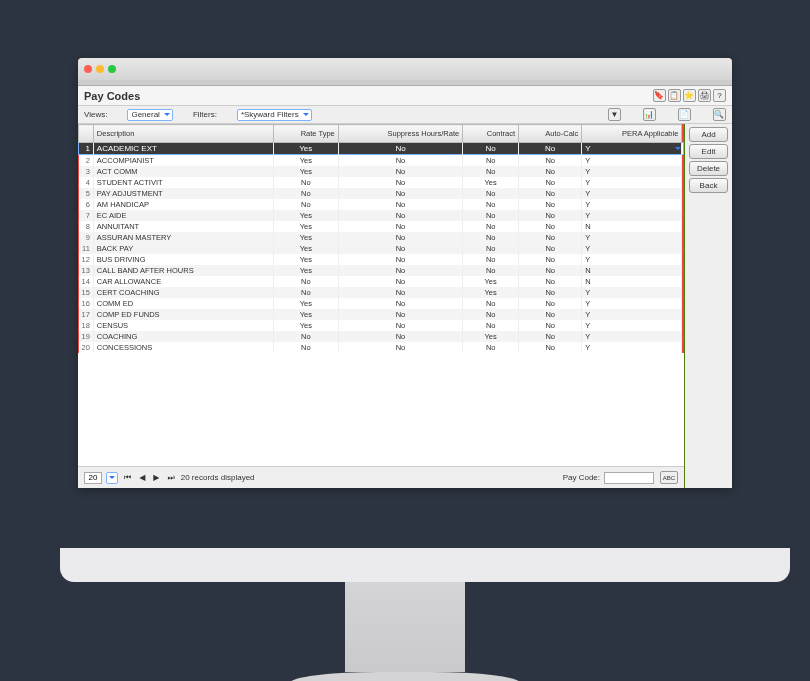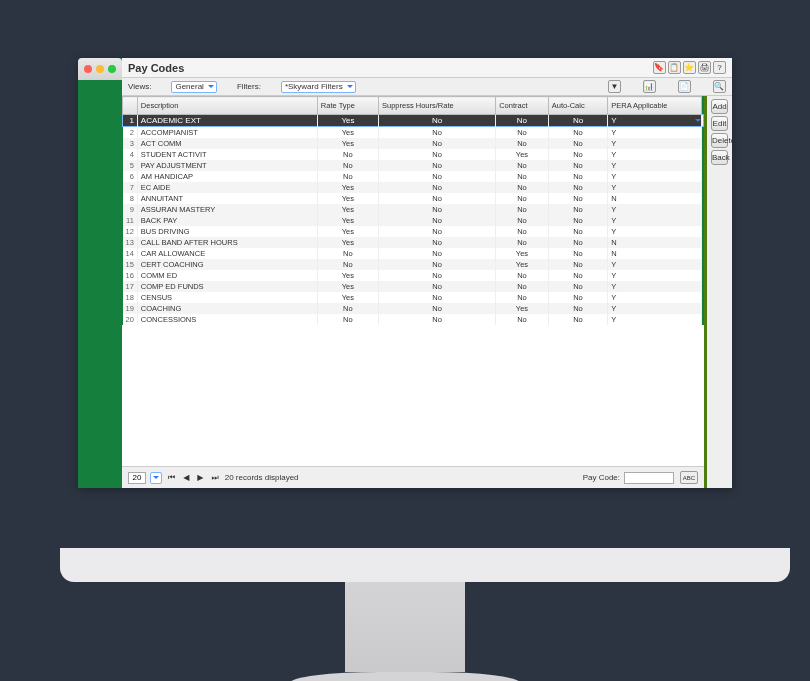--- a/index.html
+++ b/index.html
@@ -1,44 +1,44 @@
 <!DOCTYPE html>
 <html><head>
 <meta charset="utf-8">
 <style>
 *{box-sizing:border-box;margin:0;padding:0;font-family:Arial,sans-serif}
 body{background:#2b3440;width:810px;height:681px;overflow:hidden;position:relative}
 .monitor{position:absolute;left:50%;top:40px;transform:translateX(-50%);width:690px}
 .screen-bezel{background:#2b3440;border-radius:8px;padding:18px 18px 30px;height:510px}
-.browser{background:#15803d;border-radius:4px 4px 0 0;height:430px;display:flex;flex-direction:row;box-shadow:0 2px 10px rgba(0,0,0,.3)}
+.browser{background:#ef4444;border-radius:4px 4px 0 0;height:430px;display:flex;flex-direction:column;box-shadow:0 2px 10px rgba(0,0,0,.3)}
 .chrome-top{height:22px;background:linear-gradient(#e8e8e8,#d4d4d4);border-radius:4px 4px 0 0;display:flex;align-items:center;padding:0 6px;gap:4px}
 .dot{width:8px;height:8px;border-radius:50%}
 .dot.r{background:#ff5f57}.dot.y{background:#febc2e}.dot.g{background:#28c840}
 .tab-bar{height:6px;background:#ccc;border-bottom:1px solid #aaa}
 .app{flex:1;display:flex;flex-direction:column;font-size:8px;color:#333;overflow:hidden}
 .title-row{display:flex;align-items:center;padding:3px 6px;background:#f5f5f5;border-bottom:1px solid #ccc}
 .title-row h1{font-size:11px;font-weight:bold;flex:1}
 .icon-btn{width:13px;height:13px;border:1px solid #999;background:#eee;border-radius:2px;margin-left:2px;display:flex;align-items:center;justify-content:center;font-size:8px;cursor:pointer}
 .filter-row{display:flex;align-items:center;padding:2px 6px;background:#efefef;border-bottom:1px solid #ccc;gap:20px}
 .sel{background:#fff;border:1px solid #7ab4ff;border-radius:2px;padding:0 12px 0 3px;font-size:8px;height:12px;position:relative}
 .sel::after{content:"";position:absolute;right:2px;top:3px;border:3px solid transparent;border-top-color:#3478f6}
 .flex-spacer{flex:1}
 .content{flex:1;display:flex;overflow:hidden}
 .table-wrap{flex:1;display:flex;flex-direction:column;overflow:hidden}
 .tbl{width:100%;border-collapse:collapse;font-size:7.5px}
-.tbl th{background:linear-gradient(#f8f8f8,#e0e0e0);border:1px solid #bbb;padding:2px 3px;font-weight:normal;text-align:left;height:18px}
+.tbl th{background:linear-gradient(#f8f8f8,#e0e0e0);border:1px solid #bbb;padding:2px 3px;font-weight:normal;text-align:right;height:18px}
 .tbl th:first-child{width:14px}
 .tbl th.desc{text-align:left;width:180px}
 .tbl td{padding:1px 3px;border-right:1px solid #eee;height:11px}
 .tbl td.num{text-align:right;color:#666;width:14px}
 .tbl td.c{text-align:center}
 .tbl tr.ev{background:#f4f4f4}
 .tbl tr.od{background:#fff}
 .tbl tr.sel td{background:#3a3a3a;color:#fff}
-.right-btns{width:28px;padding:3px 4px;background:#efefef;border-left:3px solid #4d7c0f;display:flex;flex-direction:column;gap:2px}
+.right-btns{width:48px;padding:3px 4px;background:#efefef;border-left:1px solid #4d7c0f;display:flex;flex-direction:column;gap:2px}
 .btn{background:linear-gradient(#fafafa,#e0e0e0);border:1px solid #999;border-radius:3px;font-size:8px;padding:2px 0;text-align:center;cursor:pointer}
 .footer{display:flex;align-items:center;padding:4px 6px;background:#efefef;border-top:1px solid #ccc;font-size:8px;gap:4px}
 .page-input{width:18px;height:12px;border:1px solid #aaa;font-size:8px;text-align:center}
 .nav-btn{cursor:pointer;font-size:8px;padding:0 2px}
 .search-input{width:50px;height:12px;border:1px solid #aaa;font-size:8px}
 .monitor-base{background:#ebebed;height:34px;border-radius:0 0 14px 14px;width:730px;margin:0 auto;margin-top:-2px}
 .stand{width:120px;height:90px;background:linear-gradient(#d4d4d6,#cacacd);margin:0 auto}
 .foot{width:230px;height:14px;background:#d4d4d6;margin:0 auto;border-radius:50% 50% 4px 4px / 14px 14px 4px 4px}
 .blank-area{flex:1;background:#fff}
 </style>

